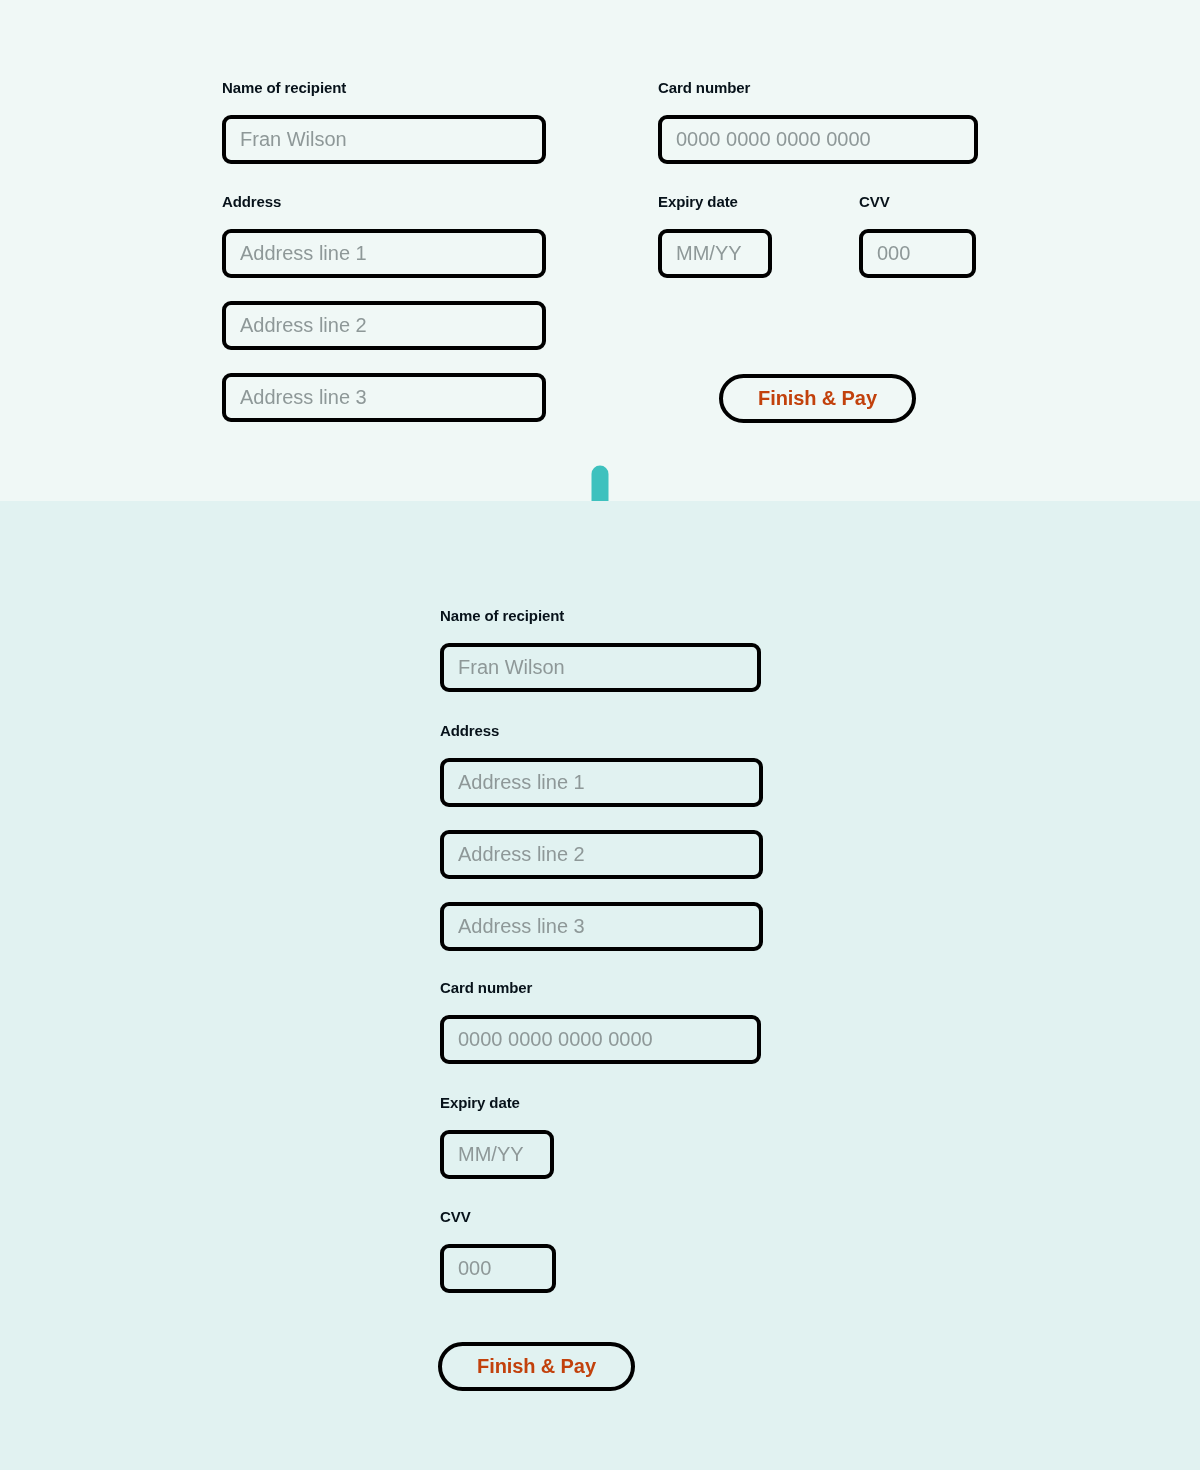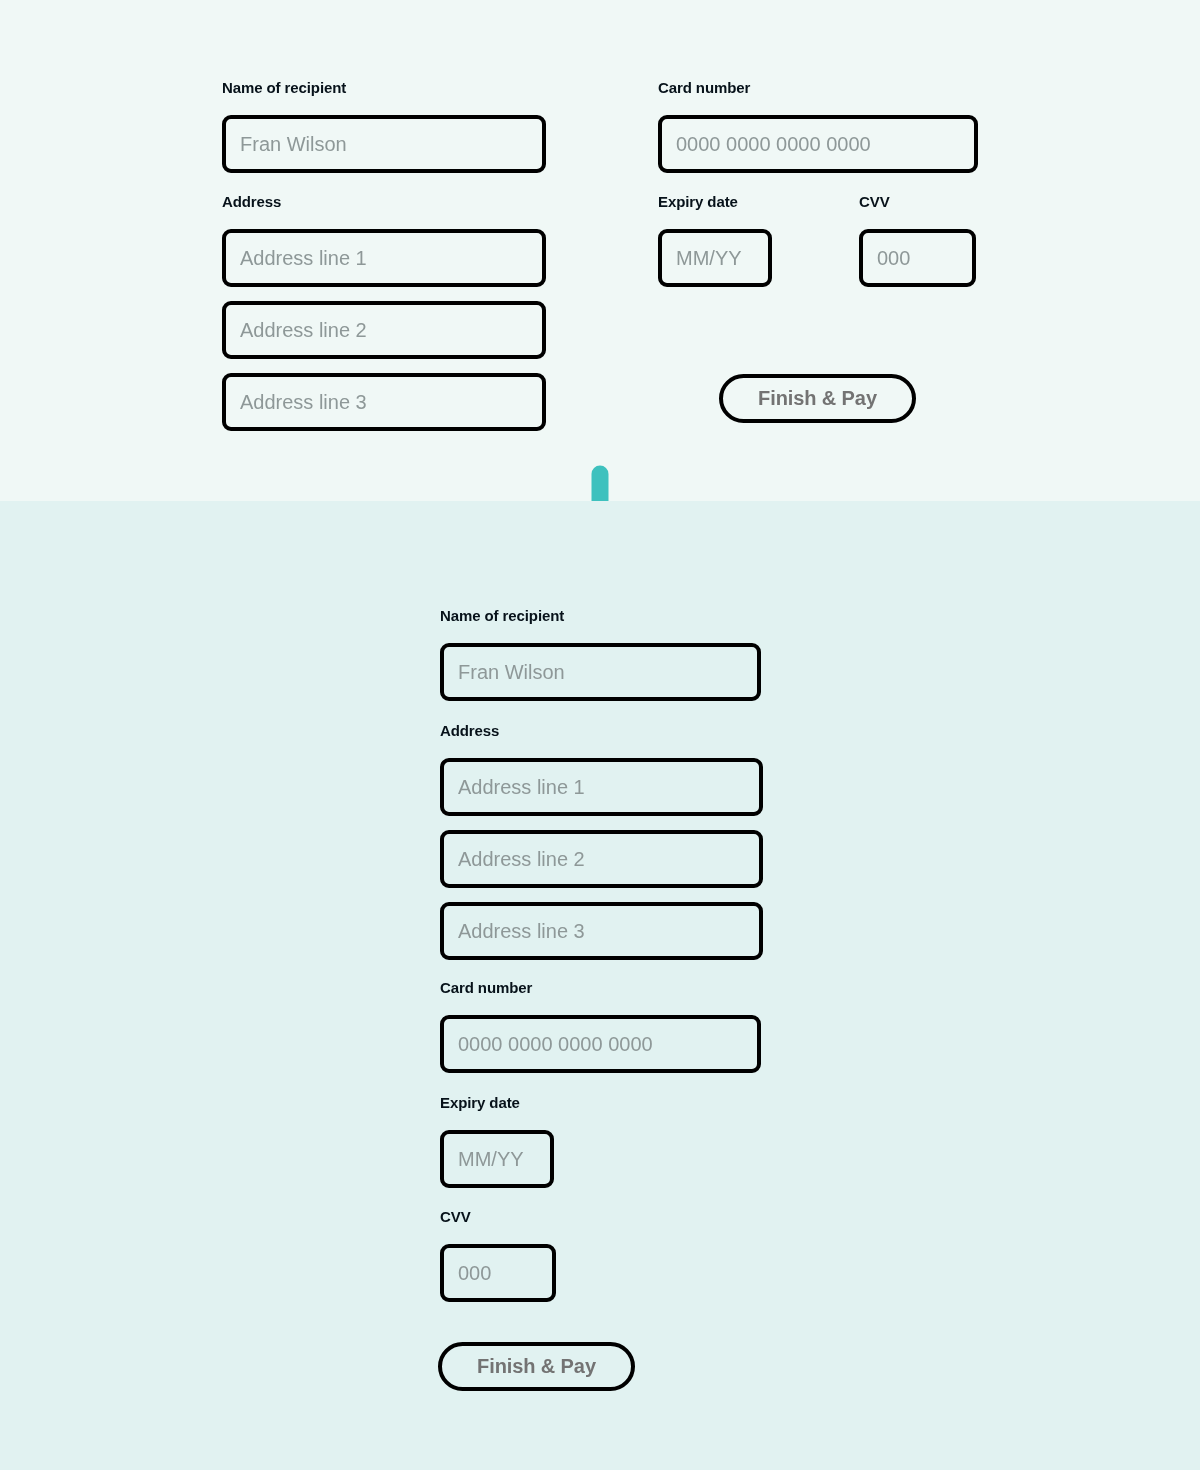--- a/index.html
+++ b/index.html
@@ -46,35 +46,35 @@
   .tf {
     position: absolute;
     border: 4px solid #000000;
     border-radius: 9px;
     background: transparent;
     font-family: "Liberation Sans", sans-serif;
     font-size: 20px;
     color: #07121a;
     padding: 0 14px;
     outline: none;
-    height: 58px;
+    height: 49px;
     line-height: 41px;
   }
   .tf::placeholder { color: #8e9898; opacity: 1; }
 
   
   .pay-btn {
     position: absolute;
     border: 4px solid #000000;
     border-radius: 999px;
     background: transparent;
     font-family: "Liberation Sans", sans-serif;
     font-size: 20px;
     font-weight: bold;
-    color: #737373;
+    color: #c2410c;
     cursor: pointer;
     letter-spacing: -0.1px;
   }
 
   
   .arrow-wrap {
     position: absolute;
     left: 566px;
     top: 462px;
     width: 68px;

